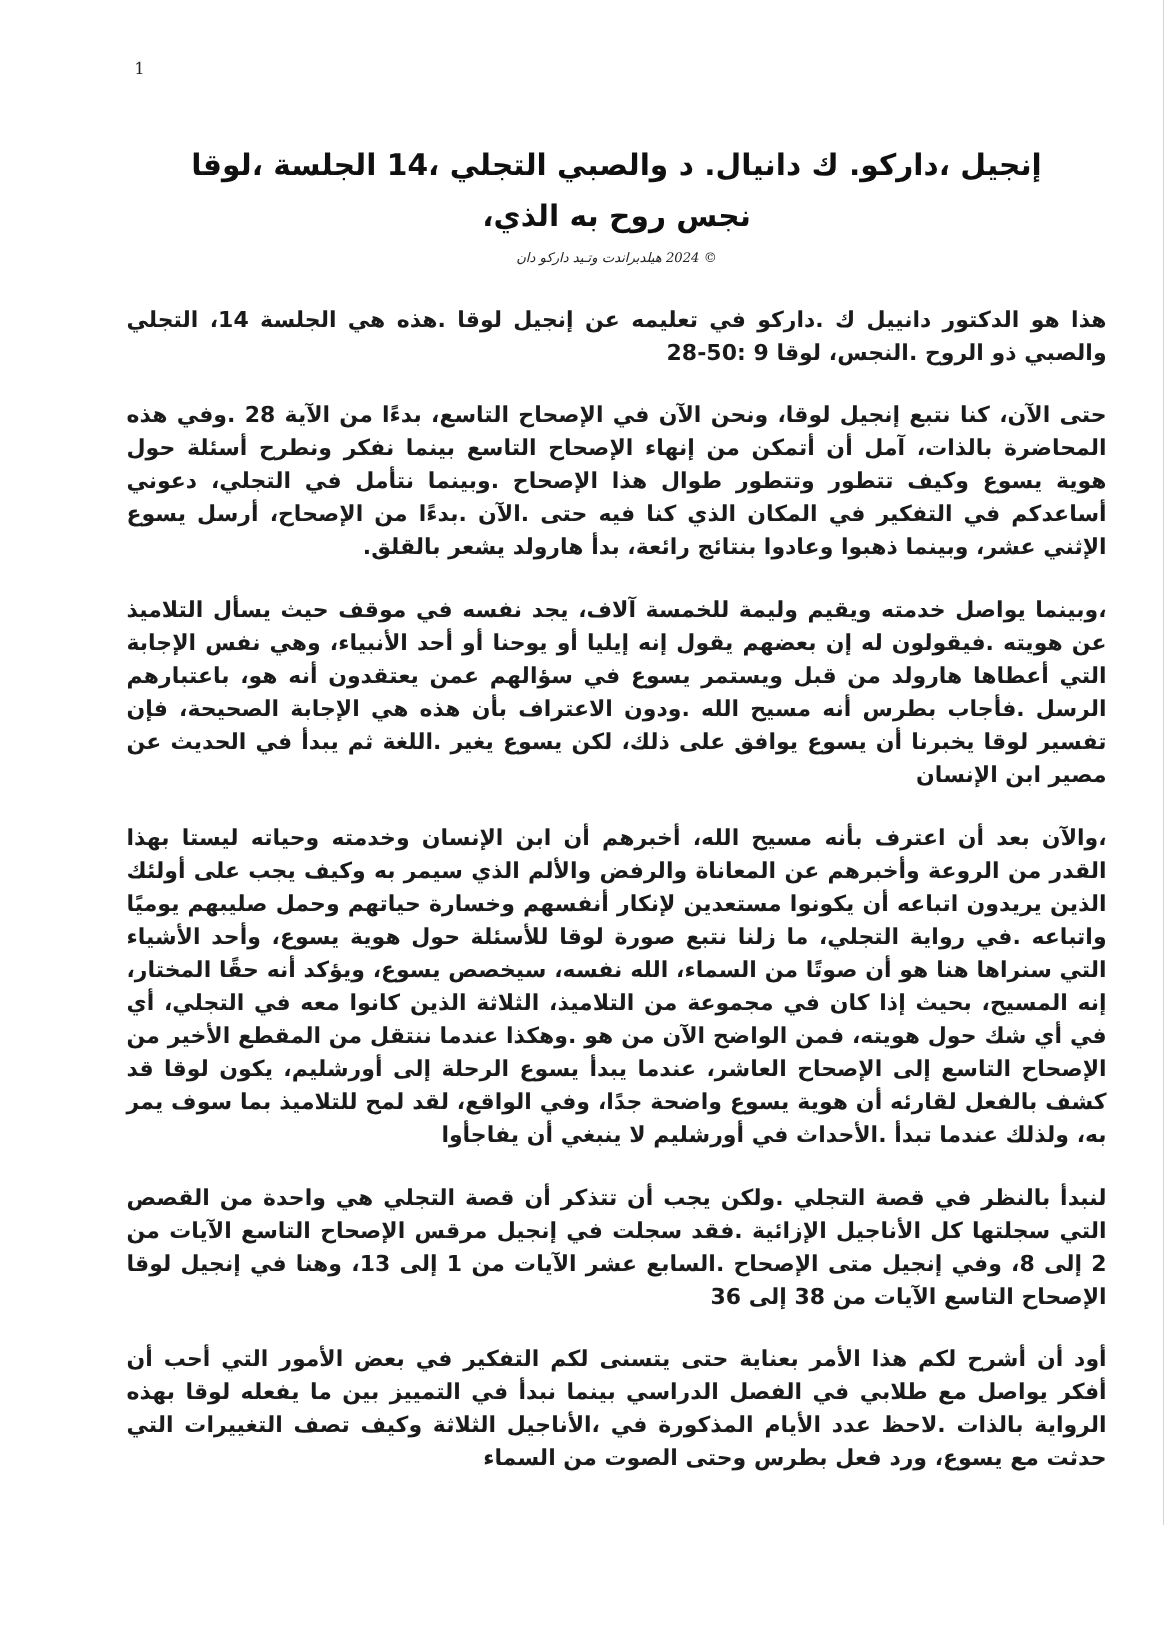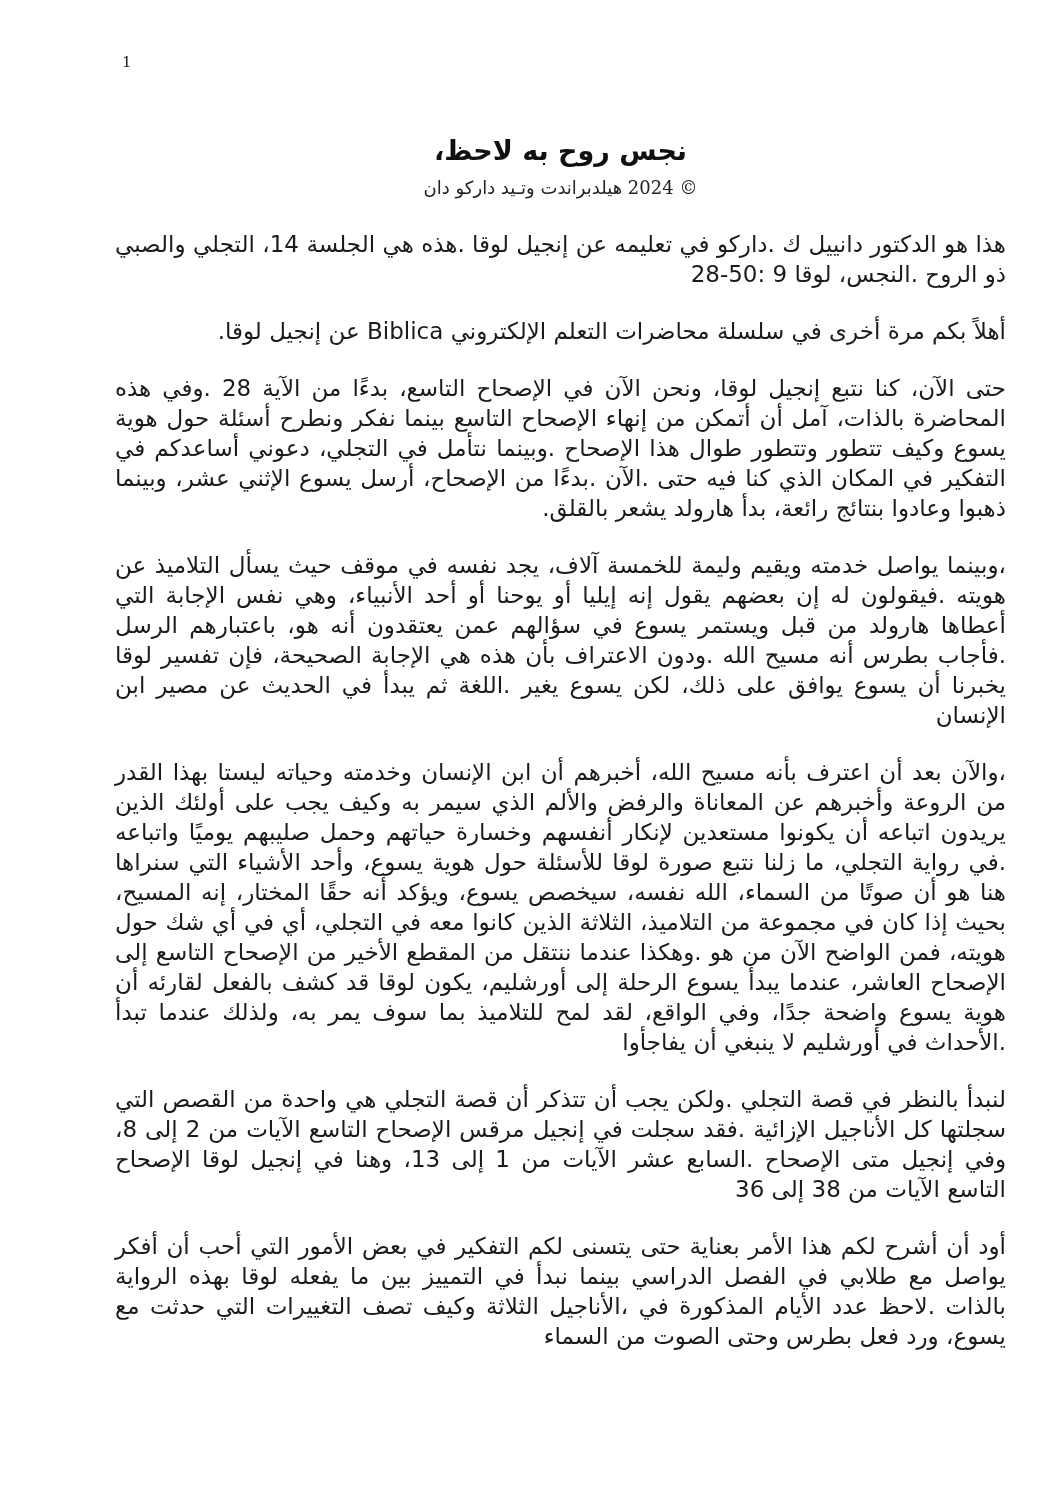--- a/index.html
+++ b/index.html
@@ -19,51 +19,53 @@
     direction:rtl;
   }
   .title-block{
     text-align:center;direction:rtl;color:#101010;
   }
   .title-line{
     font-weight:bold;font-size:27px;line-height:46px;white-space:nowrap;
   }
   .copyright{
     font-family:"DejaVu Serif","DejaVu Sans",serif;
-    font-size:18px;line-height:26px;margin-top:1px;color:#222;
+    font-size:12px;line-height:26px;margin-top:1px;color:#222;
     font-weight:normal;
+    font-style:italic;
   }
   .body-text{margin-top:28px;}
   .body-par{
     direction:rtl;
     text-align:justify;
     text-justify:inter-word;
-    font-size:23px;
+    font-size:20px;
     line-height:30px;
     margin:0 0 27px 0;
     color:#1b1b1b;
+    font-weight:bold;
   }
 </style>
 </head>
 <body>
 
 <div class="page">
 
   <div class="page-number">1</div>
 
   <div class="content">
 
     <header class="title-block">
-      <div class="title-line">نجس روح به لاحظ،</div>
+      <div class="title-line">إنجيل ،داركو. ك دانيال. د والصبي التجلي ،14 الجلسة ،لوقا</div>
+      <div class="title-line">نجس روح به الذي،</div>
       <div class="copyright">© 2024 هيلدبراندت وتـيد داركو دان</div>
     </header>
 
     <main class="body-text">
       <p class="body-par">هذا هو الدكتور دانييل ك .داركو في تعليمه عن إنجيل لوقا .هذه هي الجلسة 14، التجلي والصبي ذو الروح .النجس، لوقا 9 :50-28</p>
-      <p class="body-par">أهلاً بكم مرة أخرى في سلسلة محاضرات التعلم الإلكتروني Biblica عن إنجيل لوقا.</p>
       <p class="body-par">حتى الآن، كنا نتبع إنجيل لوقا، ونحن الآن في الإصحاح التاسع، بدءًا من الآية 28 .وفي هذه المحاضرة بالذات، آمل أن أتمكن من إنهاء الإصحاح التاسع بينما نفكر ونطرح أسئلة حول هوية يسوع وكيف تتطور وتتطور طوال هذا الإصحاح .وبينما نتأمل في التجلي، دعوني أساعدكم في التفكير في المكان الذي كنا فيه حتى .الآن .بدءًا من الإصحاح، أرسل يسوع الإثني عشر، وبينما ذهبوا وعادوا بنتائج رائعة، بدأ هارولد يشعر بالقلق.</p>
       <p class="body-par">،وبينما يواصل خدمته ويقيم وليمة للخمسة آلاف، يجد نفسه في موقف حيث يسأل التلاميذ عن هويته .فيقولون له إن بعضهم يقول إنه إيليا أو يوحنا أو أحد الأنبياء، وهي نفس الإجابة التي أعطاها هارولد من قبل ويستمر يسوع في سؤالهم عمن يعتقدون أنه هو، باعتبارهم الرسل .فأجاب بطرس أنه مسيح الله .ودون الاعتراف بأن هذه هي الإجابة الصحيحة، فإن تفسير لوقا يخبرنا أن يسوع يوافق على ذلك، لكن يسوع يغير .اللغة ثم يبدأ في الحديث عن مصير ابن الإنسان</p>
       <p class="body-par">،والآن بعد أن اعترف بأنه مسيح الله، أخبرهم أن ابن الإنسان وخدمته وحياته ليستا بهذا القدر من الروعة وأخبرهم عن المعاناة والرفض والألم الذي سيمر به وكيف يجب على أولئك الذين يريدون اتباعه أن يكونوا مستعدين لإنكار أنفسهم وخسارة حياتهم وحمل صليبهم يوميًا واتباعه .في رواية التجلي، ما زلنا نتبع صورة لوقا للأسئلة حول هوية يسوع، وأحد الأشياء التي سنراها هنا هو أن صوتًا من السماء، الله نفسه، سيخصص يسوع، ويؤكد أنه حقًا المختار، إنه المسيح، بحيث إذا كان في مجموعة من التلاميذ، الثلاثة الذين كانوا معه في التجلي، أي في أي شك حول هويته، فمن الواضح الآن من هو .وهكذا عندما ننتقل من المقطع الأخير من الإصحاح التاسع إلى الإصحاح العاشر، عندما يبدأ يسوع الرحلة إلى أورشليم، يكون لوقا قد كشف بالفعل لقارئه أن هوية يسوع واضحة جدًا، وفي الواقع، لقد لمح للتلاميذ بما سوف يمر به، ولذلك عندما تبدأ .الأحداث في أورشليم لا ينبغي أن يفاجأوا</p>
       <p class="body-par">لنبدأ بالنظر في قصة التجلي .ولكن يجب أن تتذكر أن قصة التجلي هي واحدة من القصص التي سجلتها كل الأناجيل الإزائية .فقد سجلت في إنجيل مرقس الإصحاح التاسع الآيات من 2 إلى 8، وفي إنجيل متى الإصحاح .السابع عشر الآيات من 1 إلى 13، وهنا في إنجيل لوقا الإصحاح التاسع الآيات من 38 إلى 36</p>
       <p class="body-par">أود أن أشرح لكم هذا الأمر بعناية حتى يتسنى لكم التفكير في بعض الأمور التي أحب أن أفكر يواصل مع طلابي في الفصل الدراسي بينما نبدأ في التمييز بين ما يفعله لوقا بهذه الرواية بالذات .لاحظ عدد الأيام المذكورة في ،الأناجيل الثلاثة وكيف تصف التغييرات التي حدثت مع يسوع، ورد فعل بطرس وحتى الصوت من السماء</p>
     </main>
 
   </div>
 </div>
 

